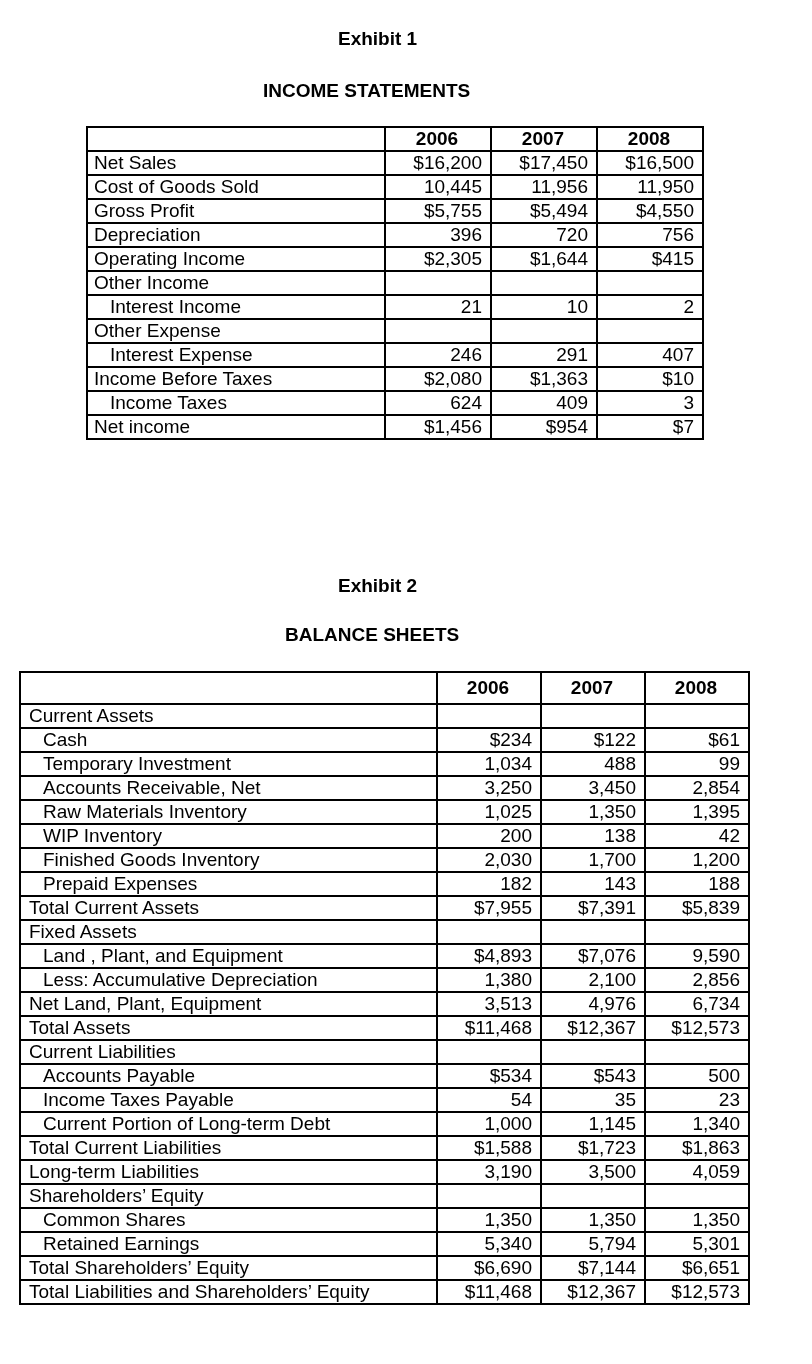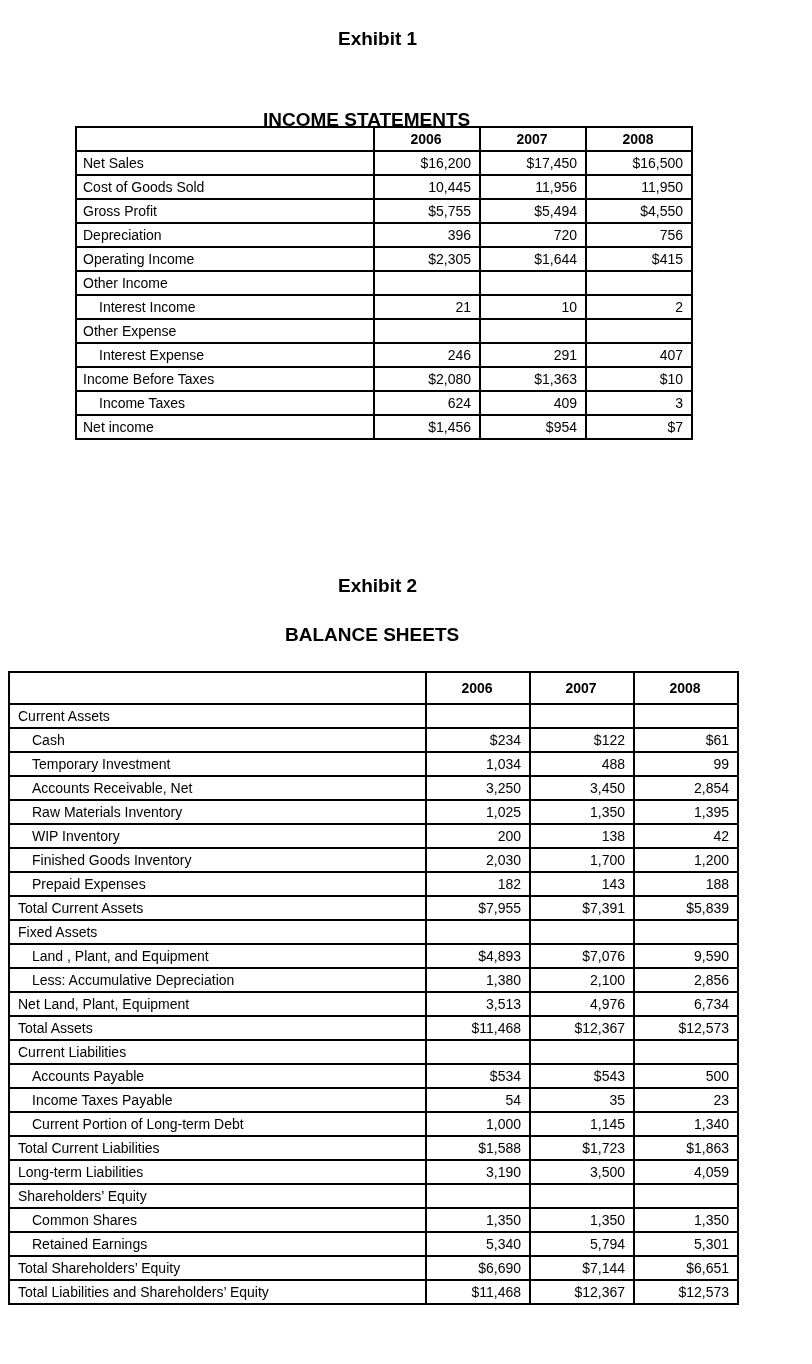--- a/index.html
+++ b/index.html
@@ -18,22 +18,23 @@
     .title {
       position: absolute;
       font-weight: bold;
       font-size: 19px;
       text-align: center;
       white-space: nowrap;
     }
     table {
       position: absolute;
       border-collapse: collapse;
-      font-size: 14px;
+      font-size: 19px;
       table-layout: fixed;
+      margin-left: 11px;
     }
     td, th {
       border: 2px solid #000000;
       padding: 0 8px 0 6px;
       white-space: nowrap;
       line-height: 22px;
       height: 22px;
     }
     th {
       font-weight: bold;
@@ -49,21 +50,21 @@
     .i2 { padding-left: 40px; }
     .bs th { height: 30px; }
     .bs td.lbl { padding-left: 8px; }
     .bs td.lbl.i1 { padding-left: 22px; }
     .bs td.lbl.i2 { }
   </style>
 </head>
 <body>
 
 <div class="title" style="left:338px; top:28px;">Exhibit 1</div>
-<div class="title" style="left:263px; top:80px;margin-top:29px;">INCOME STATEMENTS</div>
+<div class="title" style="left:263px; top:80px;">INCOME STATEMENTS</div>
 
 <table id="income-table" style="left:75px; top:126px;">
   <colgroup>
     <col style="width:298px">
     <col style="width:106px">
     <col style="width:106px">
     <col style="width:106px">
   </colgroup>
   <thead>
     <tr>

